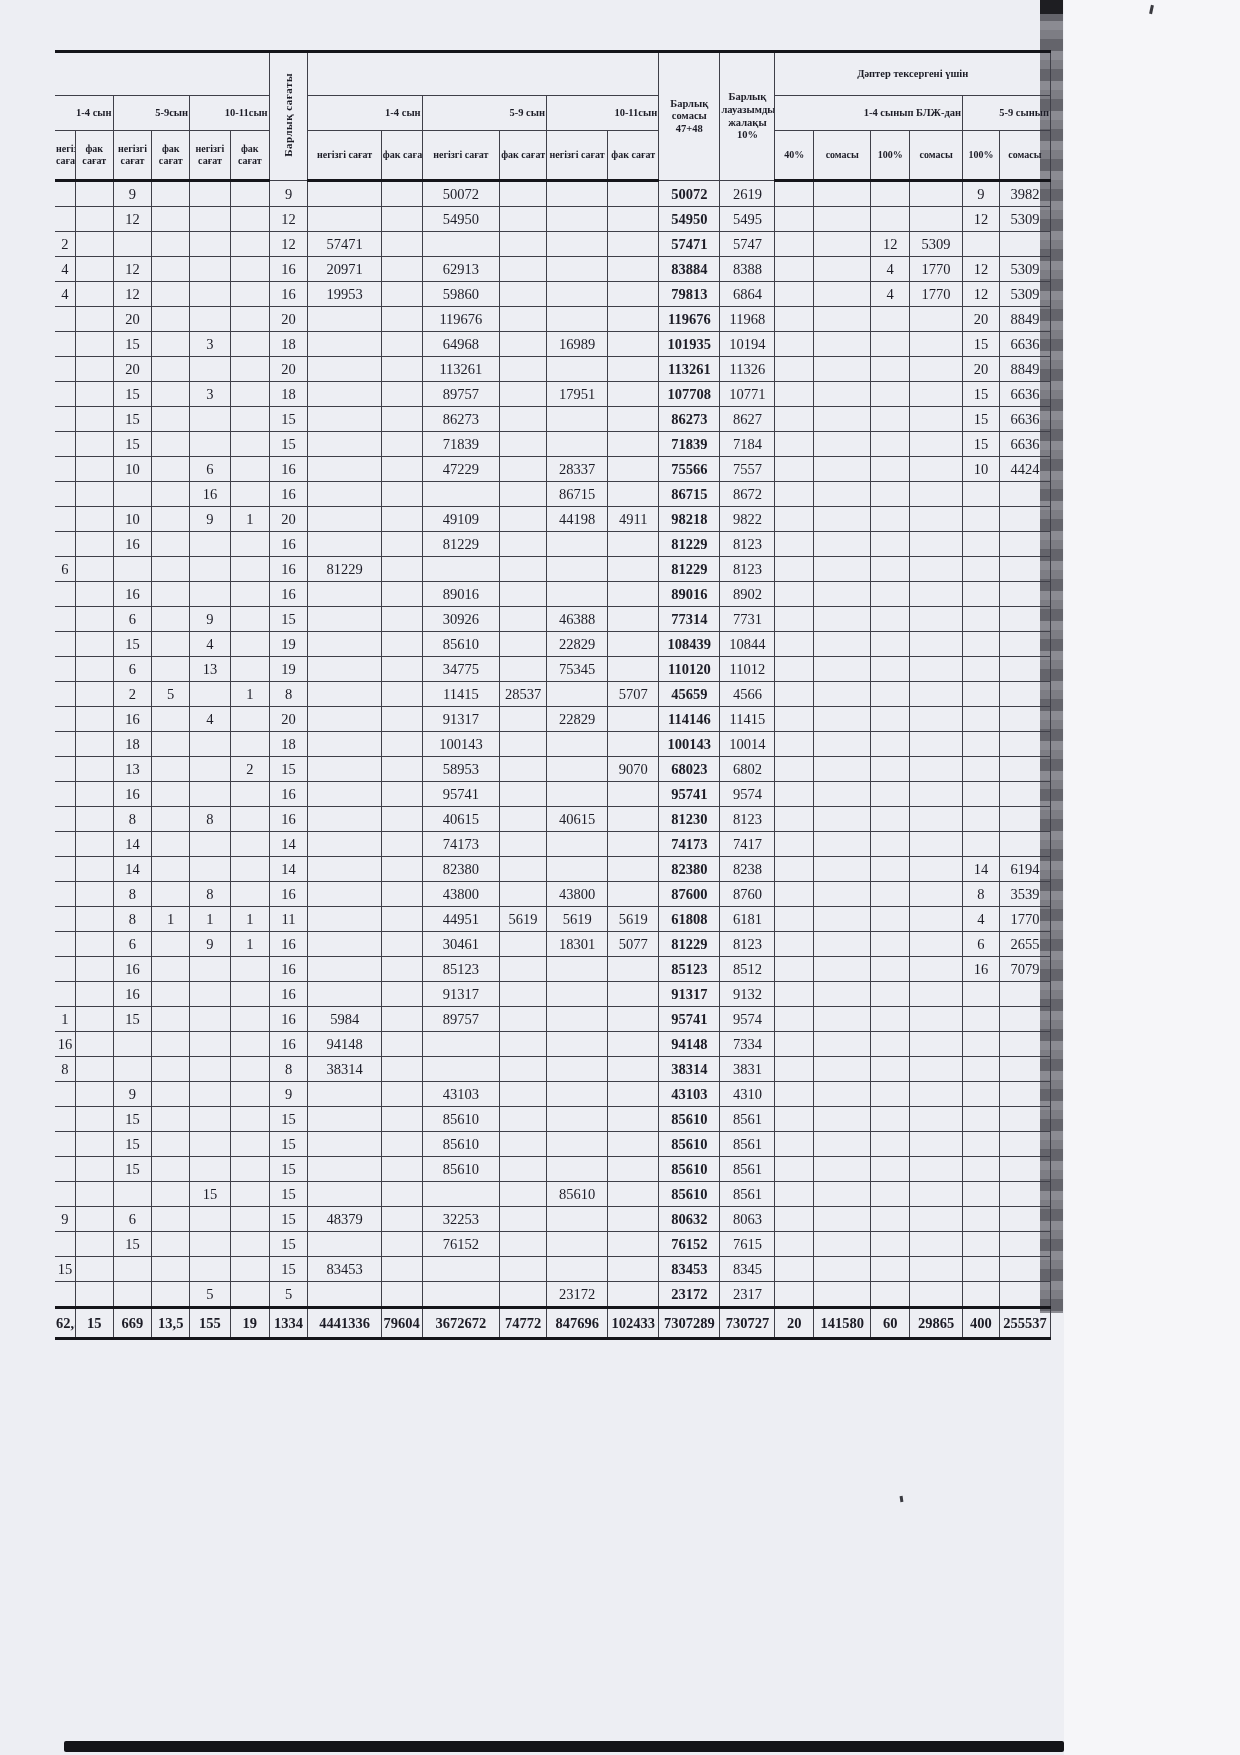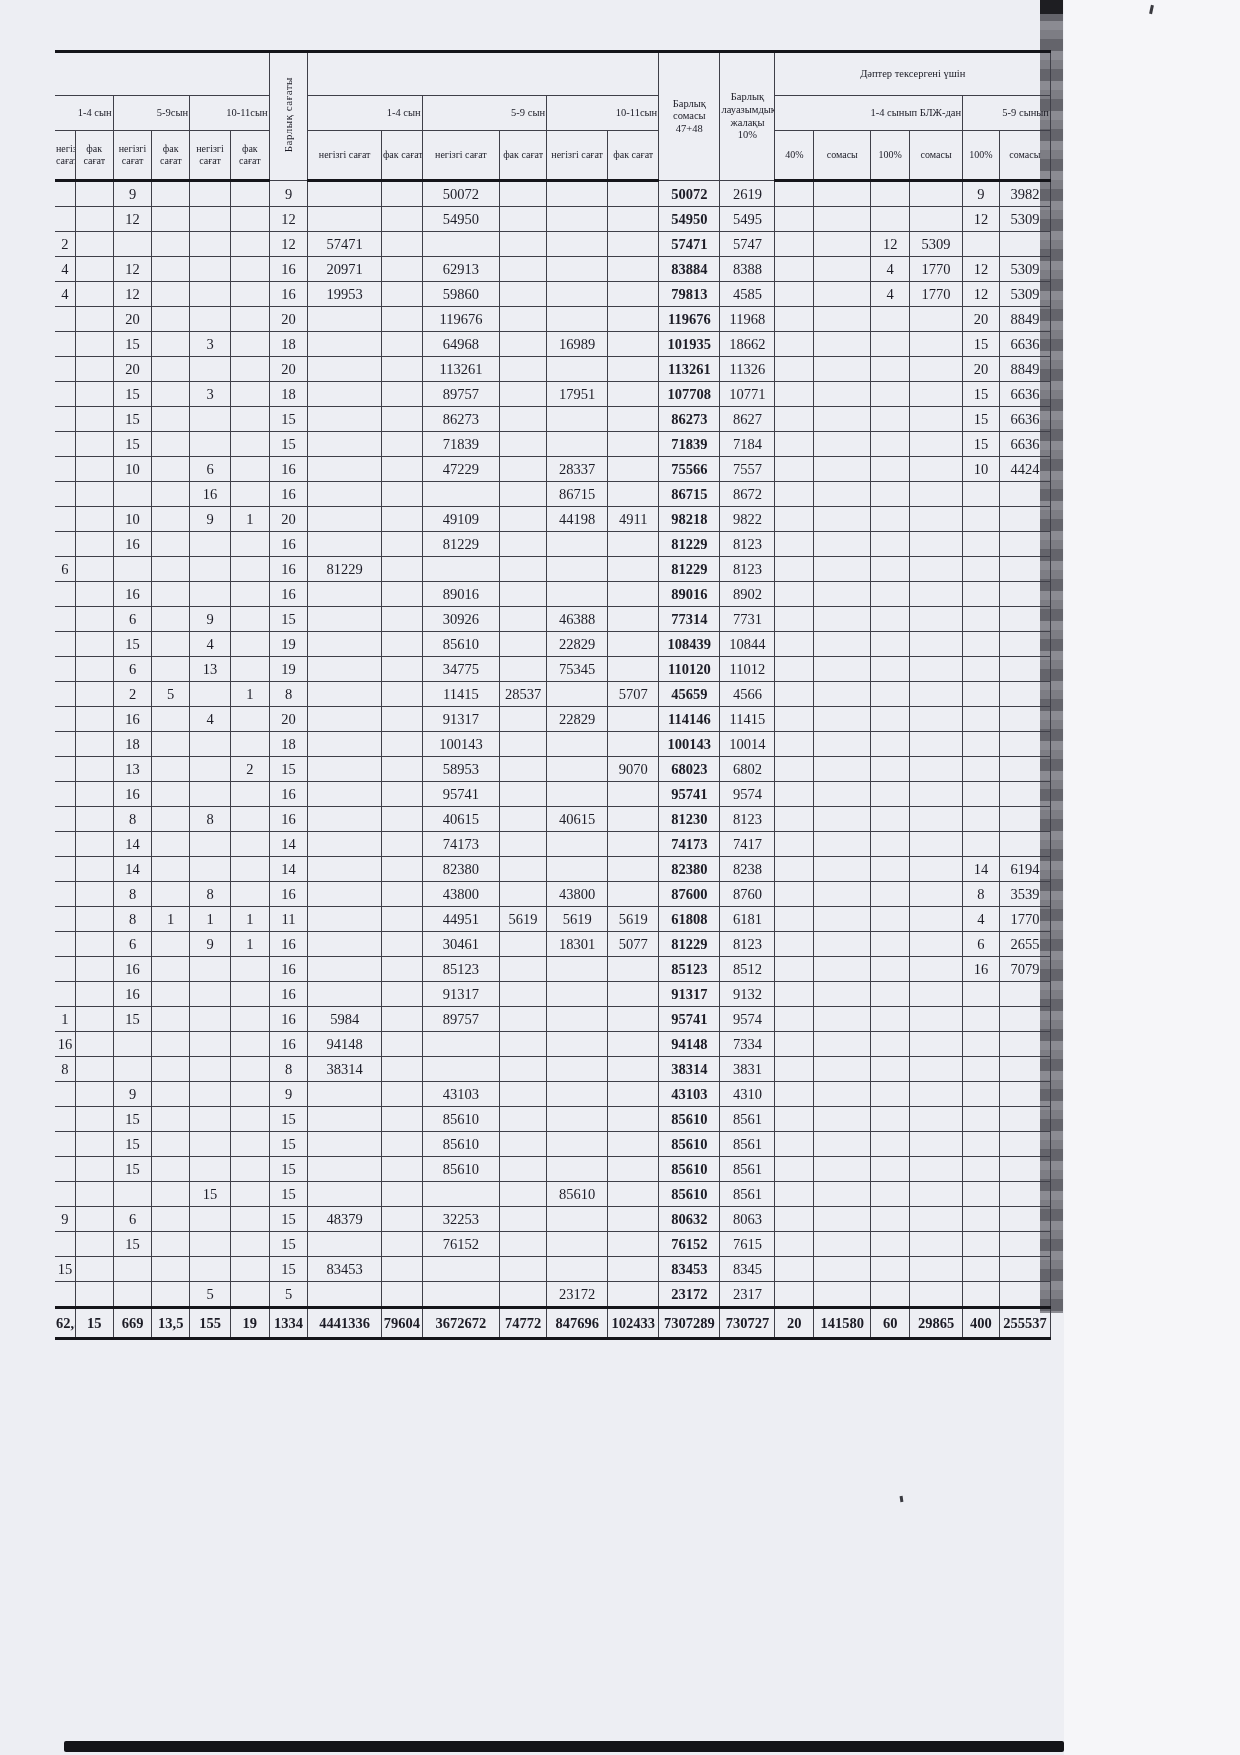--- a/index.html
+++ b/index.html
@@ -10,21 +10,21 @@
     background:
       linear-gradient(180deg,#1e1e22 0 14px, rgba(0,0,0,0) 14px),
       repeating-linear-gradient(180deg,#7d7d84 0 9px,#64646b 9px 21px,#8b8b92 21px 30px);}
   .bottom-band{position:absolute;left:64px;top:1741px;width:1000px;height:11px;background:#141418;border-radius:2px;}
   .speck{position:absolute;background:#3a3a40;}
   .speck.s1{left:1150px;top:5px;width:3px;height:9px;transform:rotate(12deg);}
   .speck.s2{left:900px;top:1496px;width:3px;height:6px;transform:rotate(-8deg);}
   .tablewrap{position:absolute;left:55px;top:50px;}
   table{border-collapse:collapse;table-layout:fixed;width:996px;color:#1c1c26;}
   th,td{border:1px solid #3f3f48;overflow:hidden;text-align:center;vertical-align:middle;padding:0 1px;}
-  thead th{font-size:10.5px;font-weight:normal;white-space:normal;line-height:1.2;}
+  thead th{font-size:10.5px;font-weight:bold;white-space:normal;line-height:1.2;}
   thead tr.h1 th{height:42px;border-top:3px solid #15151a;}
   thead tr.h2 th{height:34px;text-align:right;}
   thead tr.h3 th{height:48px;border-bottom:3px solid #15151a;font-size:10px;}
   thead th.nw{white-space:nowrap;font-size:9.5px;}
   tbody td{height:24px;font-size:14.5px;line-height:24px;white-space:nowrap;}
   tbody td.b{font-weight:bold;}
   tbody tr.totals td{font-weight:bold;border-top:3px solid #15151a;border-bottom:3px solid #15151a;height:28px;}
   th.vert span{writing-mode:vertical-rl;transform:rotate(180deg);font-size:11px;letter-spacing:.5px;display:inline-block;}
   td.c0,th.c0{border-left:none;}
   
@@ -212,21 +212,21 @@
             <td class="c4"></td>
             <td class="c5"></td>
             <td class="c6">16</td>
             <td class="c7">19953</td>
             <td class="c8"></td>
             <td class="c9">59860</td>
             <td class="c10"></td>
             <td class="c11"></td>
             <td class="c12"></td>
             <td class="c13 b">79813</td>
-            <td class="c14">4585</td>
+            <td class="c14">6864</td>
             <td class="c15"></td>
             <td class="c16"></td>
             <td class="c17">4</td>
             <td class="c18">1770</td>
             <td class="c19">12</td>
             <td class="c20">5309</td>
           </tr>
           <tr>
             <td class="c0"></td>
             <td class="c1"></td>
@@ -258,21 +258,21 @@
             <td class="c4">3</td>
             <td class="c5"></td>
             <td class="c6">18</td>
             <td class="c7"></td>
             <td class="c8"></td>
             <td class="c9">64968</td>
             <td class="c10"></td>
             <td class="c11">16989</td>
             <td class="c12"></td>
             <td class="c13 b">101935</td>
-            <td class="c14">18662</td>
+            <td class="c14">10194</td>
             <td class="c15"></td>
             <td class="c16"></td>
             <td class="c17"></td>
             <td class="c18"></td>
             <td class="c19">15</td>
             <td class="c20">6636</td>
           </tr>
           <tr>
             <td class="c0"></td>
             <td class="c1"></td>

